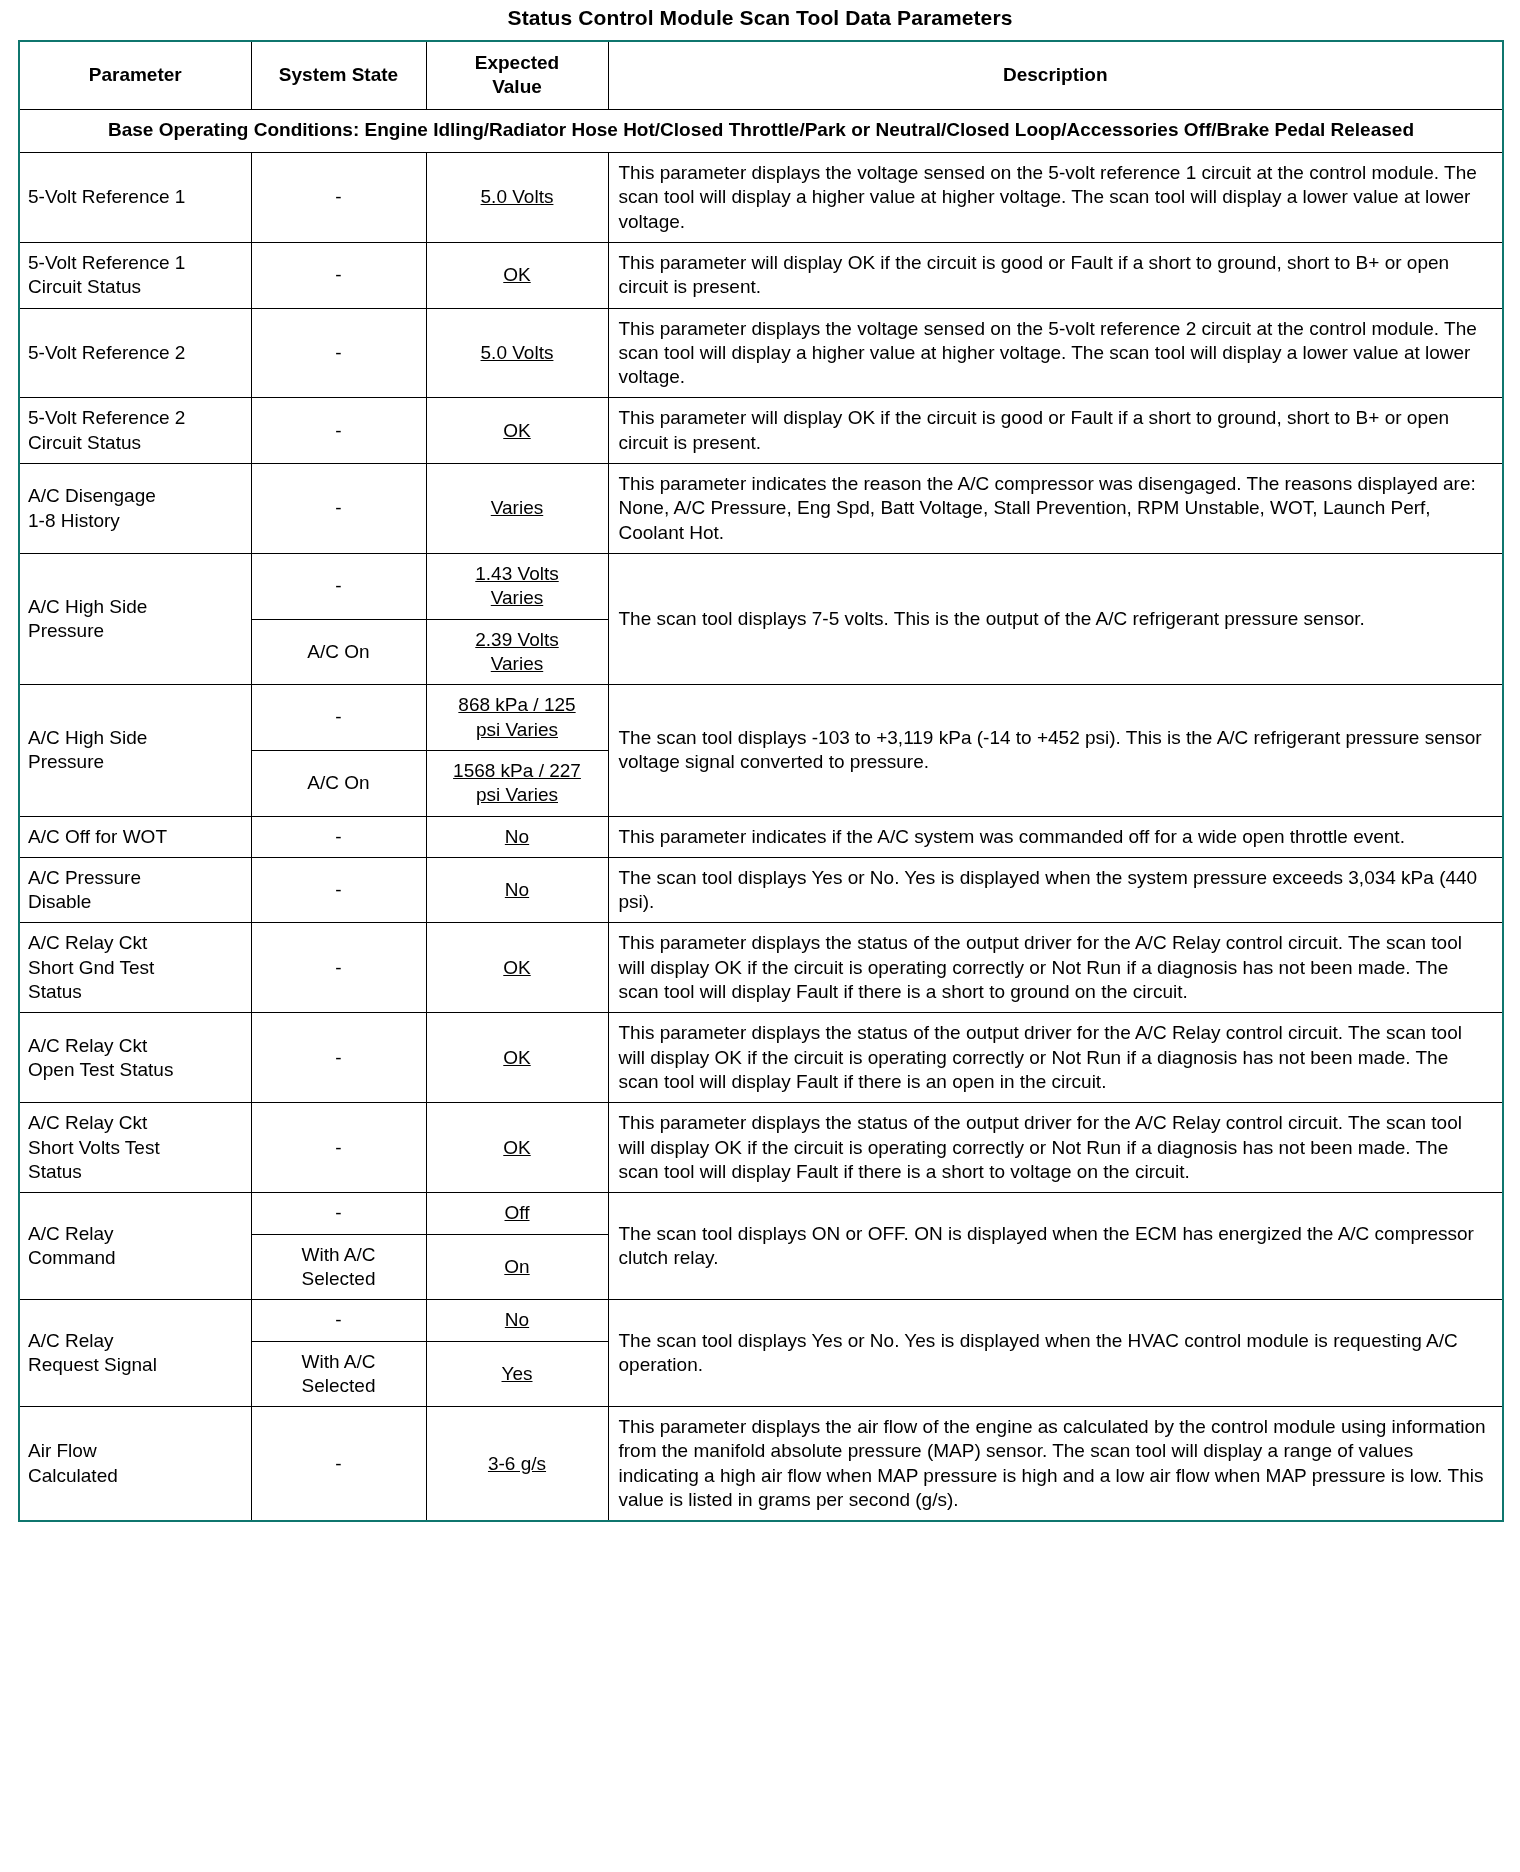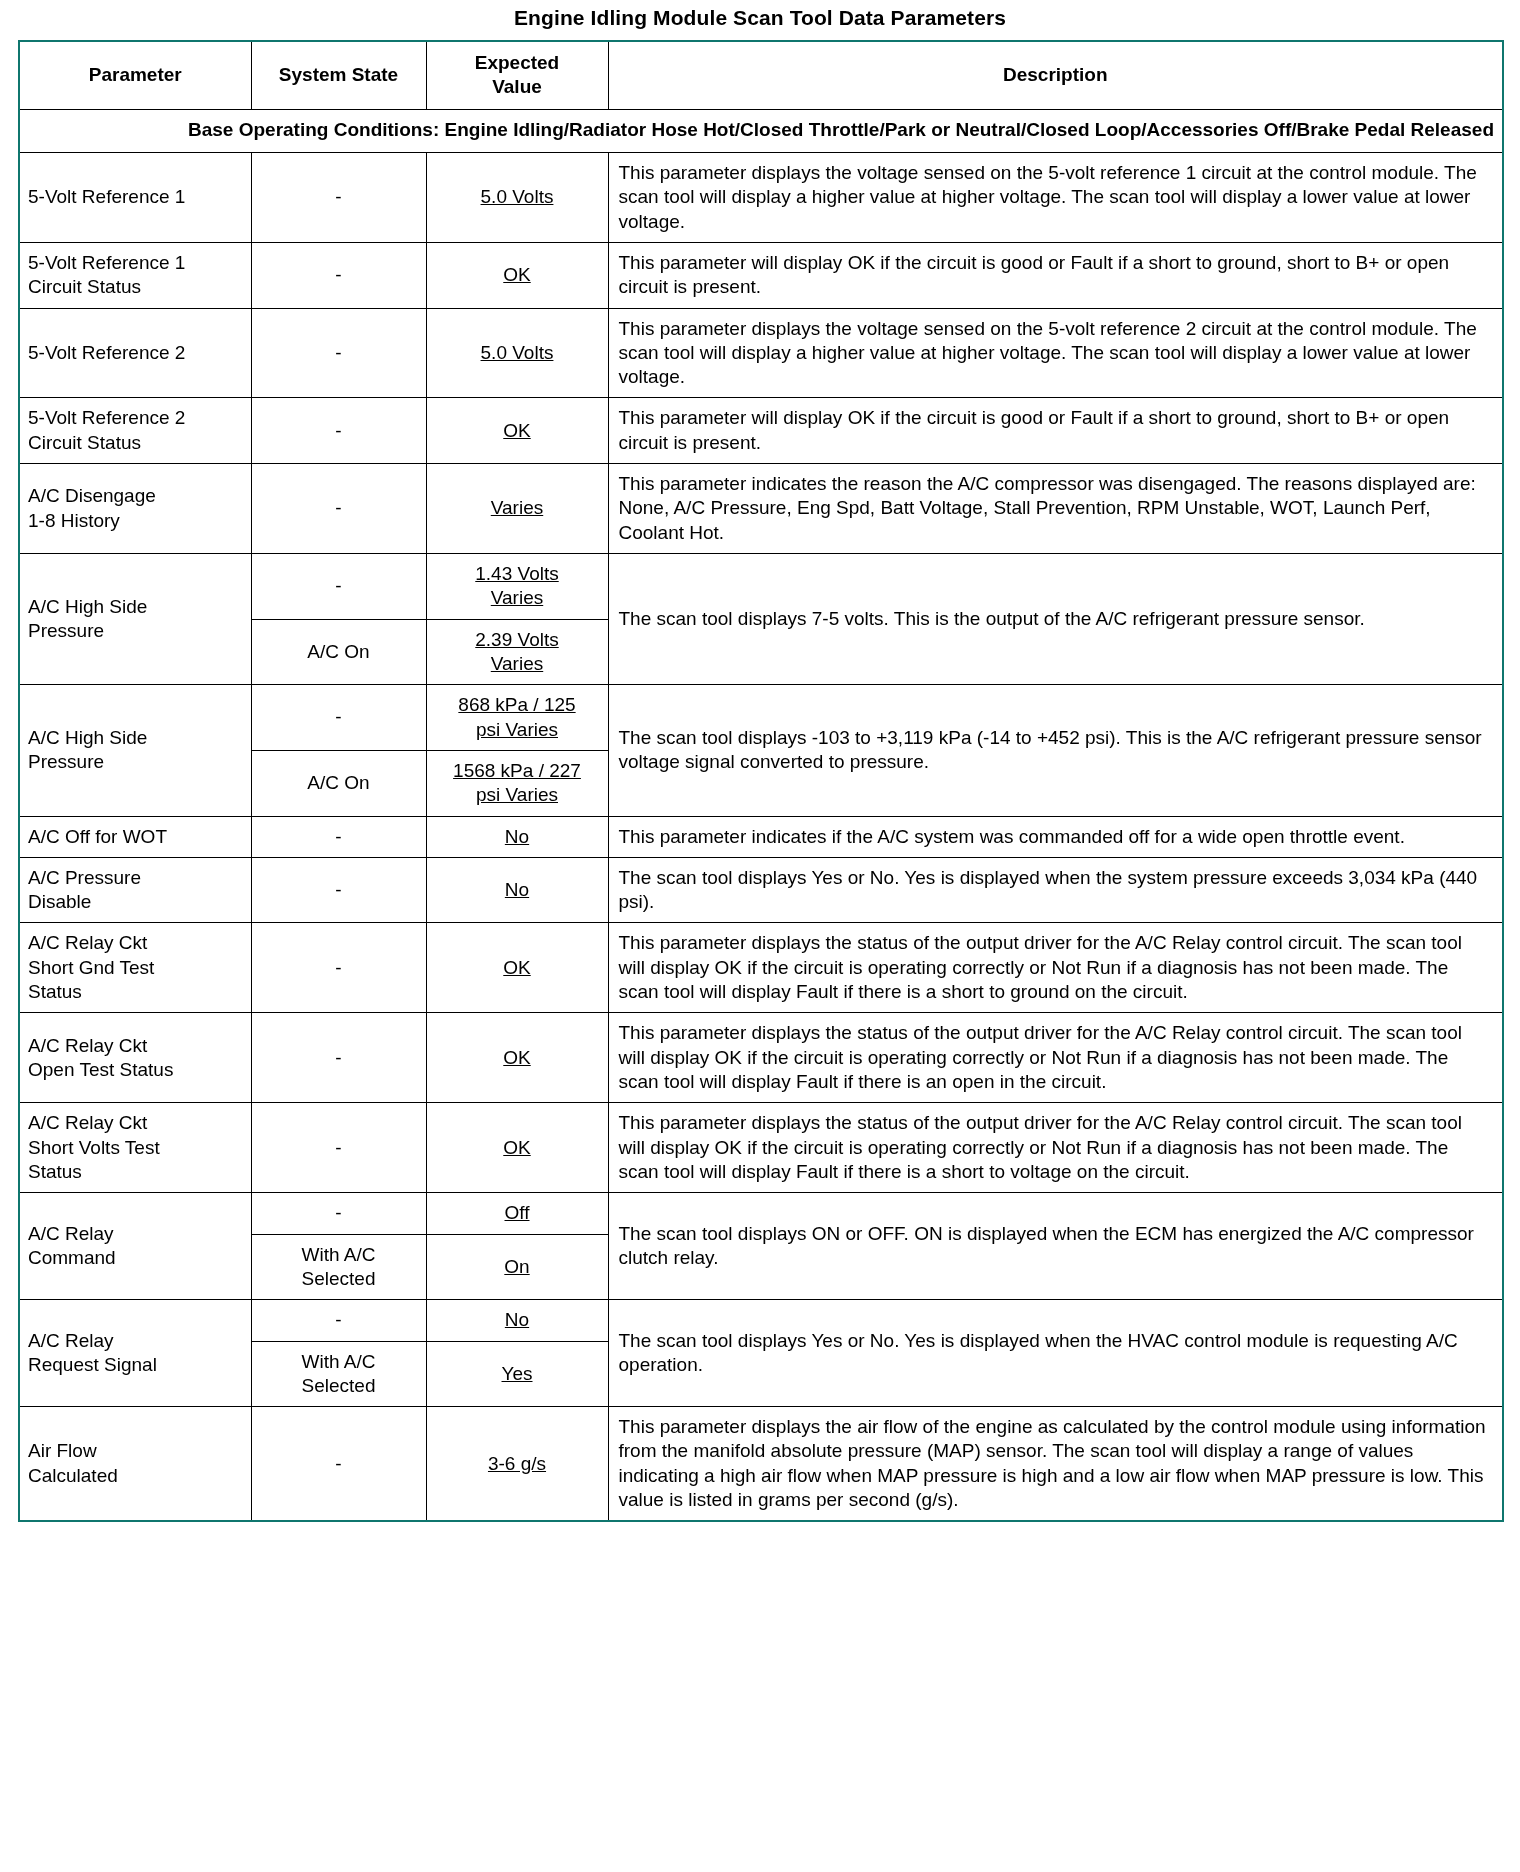--- a/index.html
+++ b/index.html
@@ -42,21 +42,21 @@
     line-height: 1.28;
   }
   thead th {
     font-weight: bold;
     text-align: center;
     padding: 9px 6px;
     font-size: 20px;
   }
   .banner-cell {
     font-weight: bold;
-    text-align: right;
+    text-align: center;
     padding: 8px 8px 10px 8px;
     font-size: 20px;
     line-height: 1.3;
   }
   td.param {
     padding: 8px 8px;
     text-align: left;
     vertical-align: middle;
     margin-top: 35px;
   }
@@ -76,21 +76,21 @@
     text-align: left;
     vertical-align: middle;
     margin-left: 20px;
   }
   .nowrapline { white-space: pre-line; }
 </style>
 </head>
 <body>
 
 <div class="page">
-  <div class="doc-title">Engine Idling Module Scan Tool Data Parameters</div>
+  <div class="doc-title">Status Control Module Scan Tool Data Parameters</div>
 
   <table class="scan">
     <colgroup>
       <col class="c1">
         <col class="c2">
         <col class="c3">
         <col class="c4">
     </colgroup>
     <thead>
       <tr>

